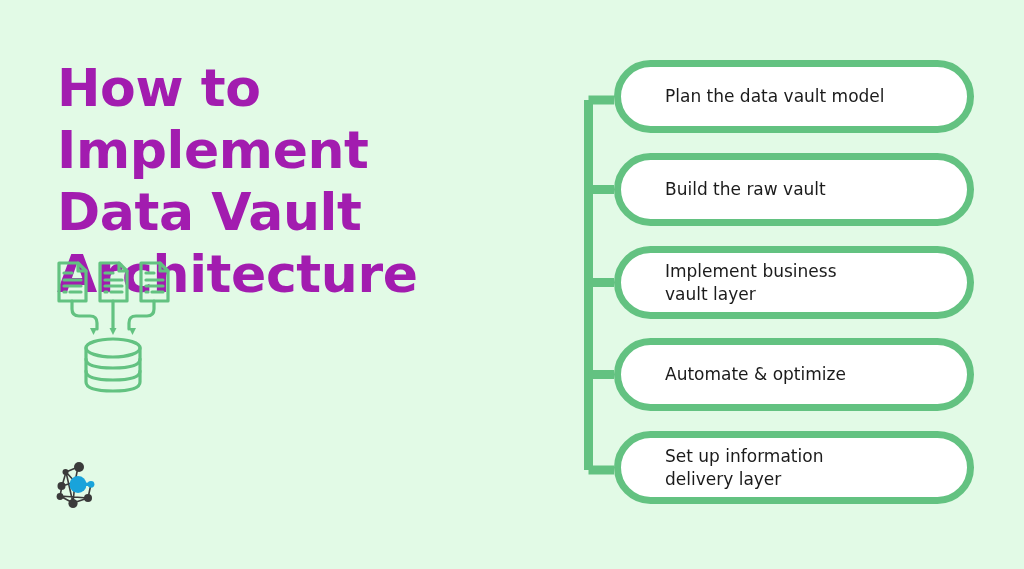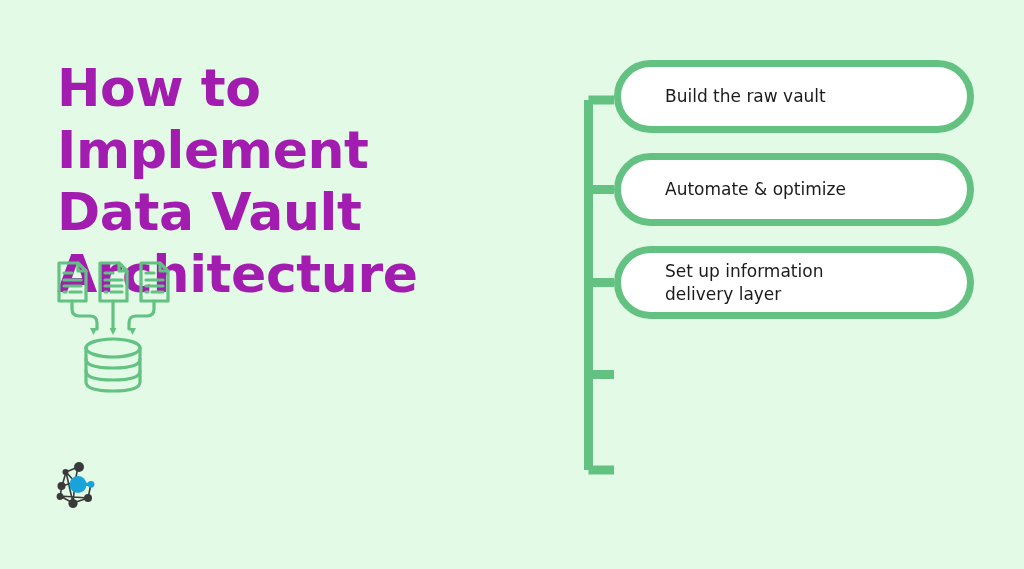--- a/index.html
+++ b/index.html
@@ -228,21 +228,28 @@
         <path d="M10.5 418 H36"></path>
 
         <path d="M10.5 137.5 H36"></path>
         <path d="M10.5 230.5 H36"></path>
         <path d="M10.5 322.5 H36"></path>
       </g>
     </svg>
 
     <ul id="step-list">
       <li class="step-box">
+        <span class="step-label">Plan the data vault model</span>
+      </li>
+      <li class="step-box">
         <span class="step-label">Build the raw vault</span>
+      </li>
+      <li class="step-box">
+        <span class="step-label">Implement business
+vault layer</span>
       </li>
       <li class="step-box">
         <span class="step-label">Automate &amp; optimize</span>
       </li>
       <li class="step-box">
         <span class="step-label">Set up information
 delivery layer</span>
       </li>
     </ul>
   </div>

